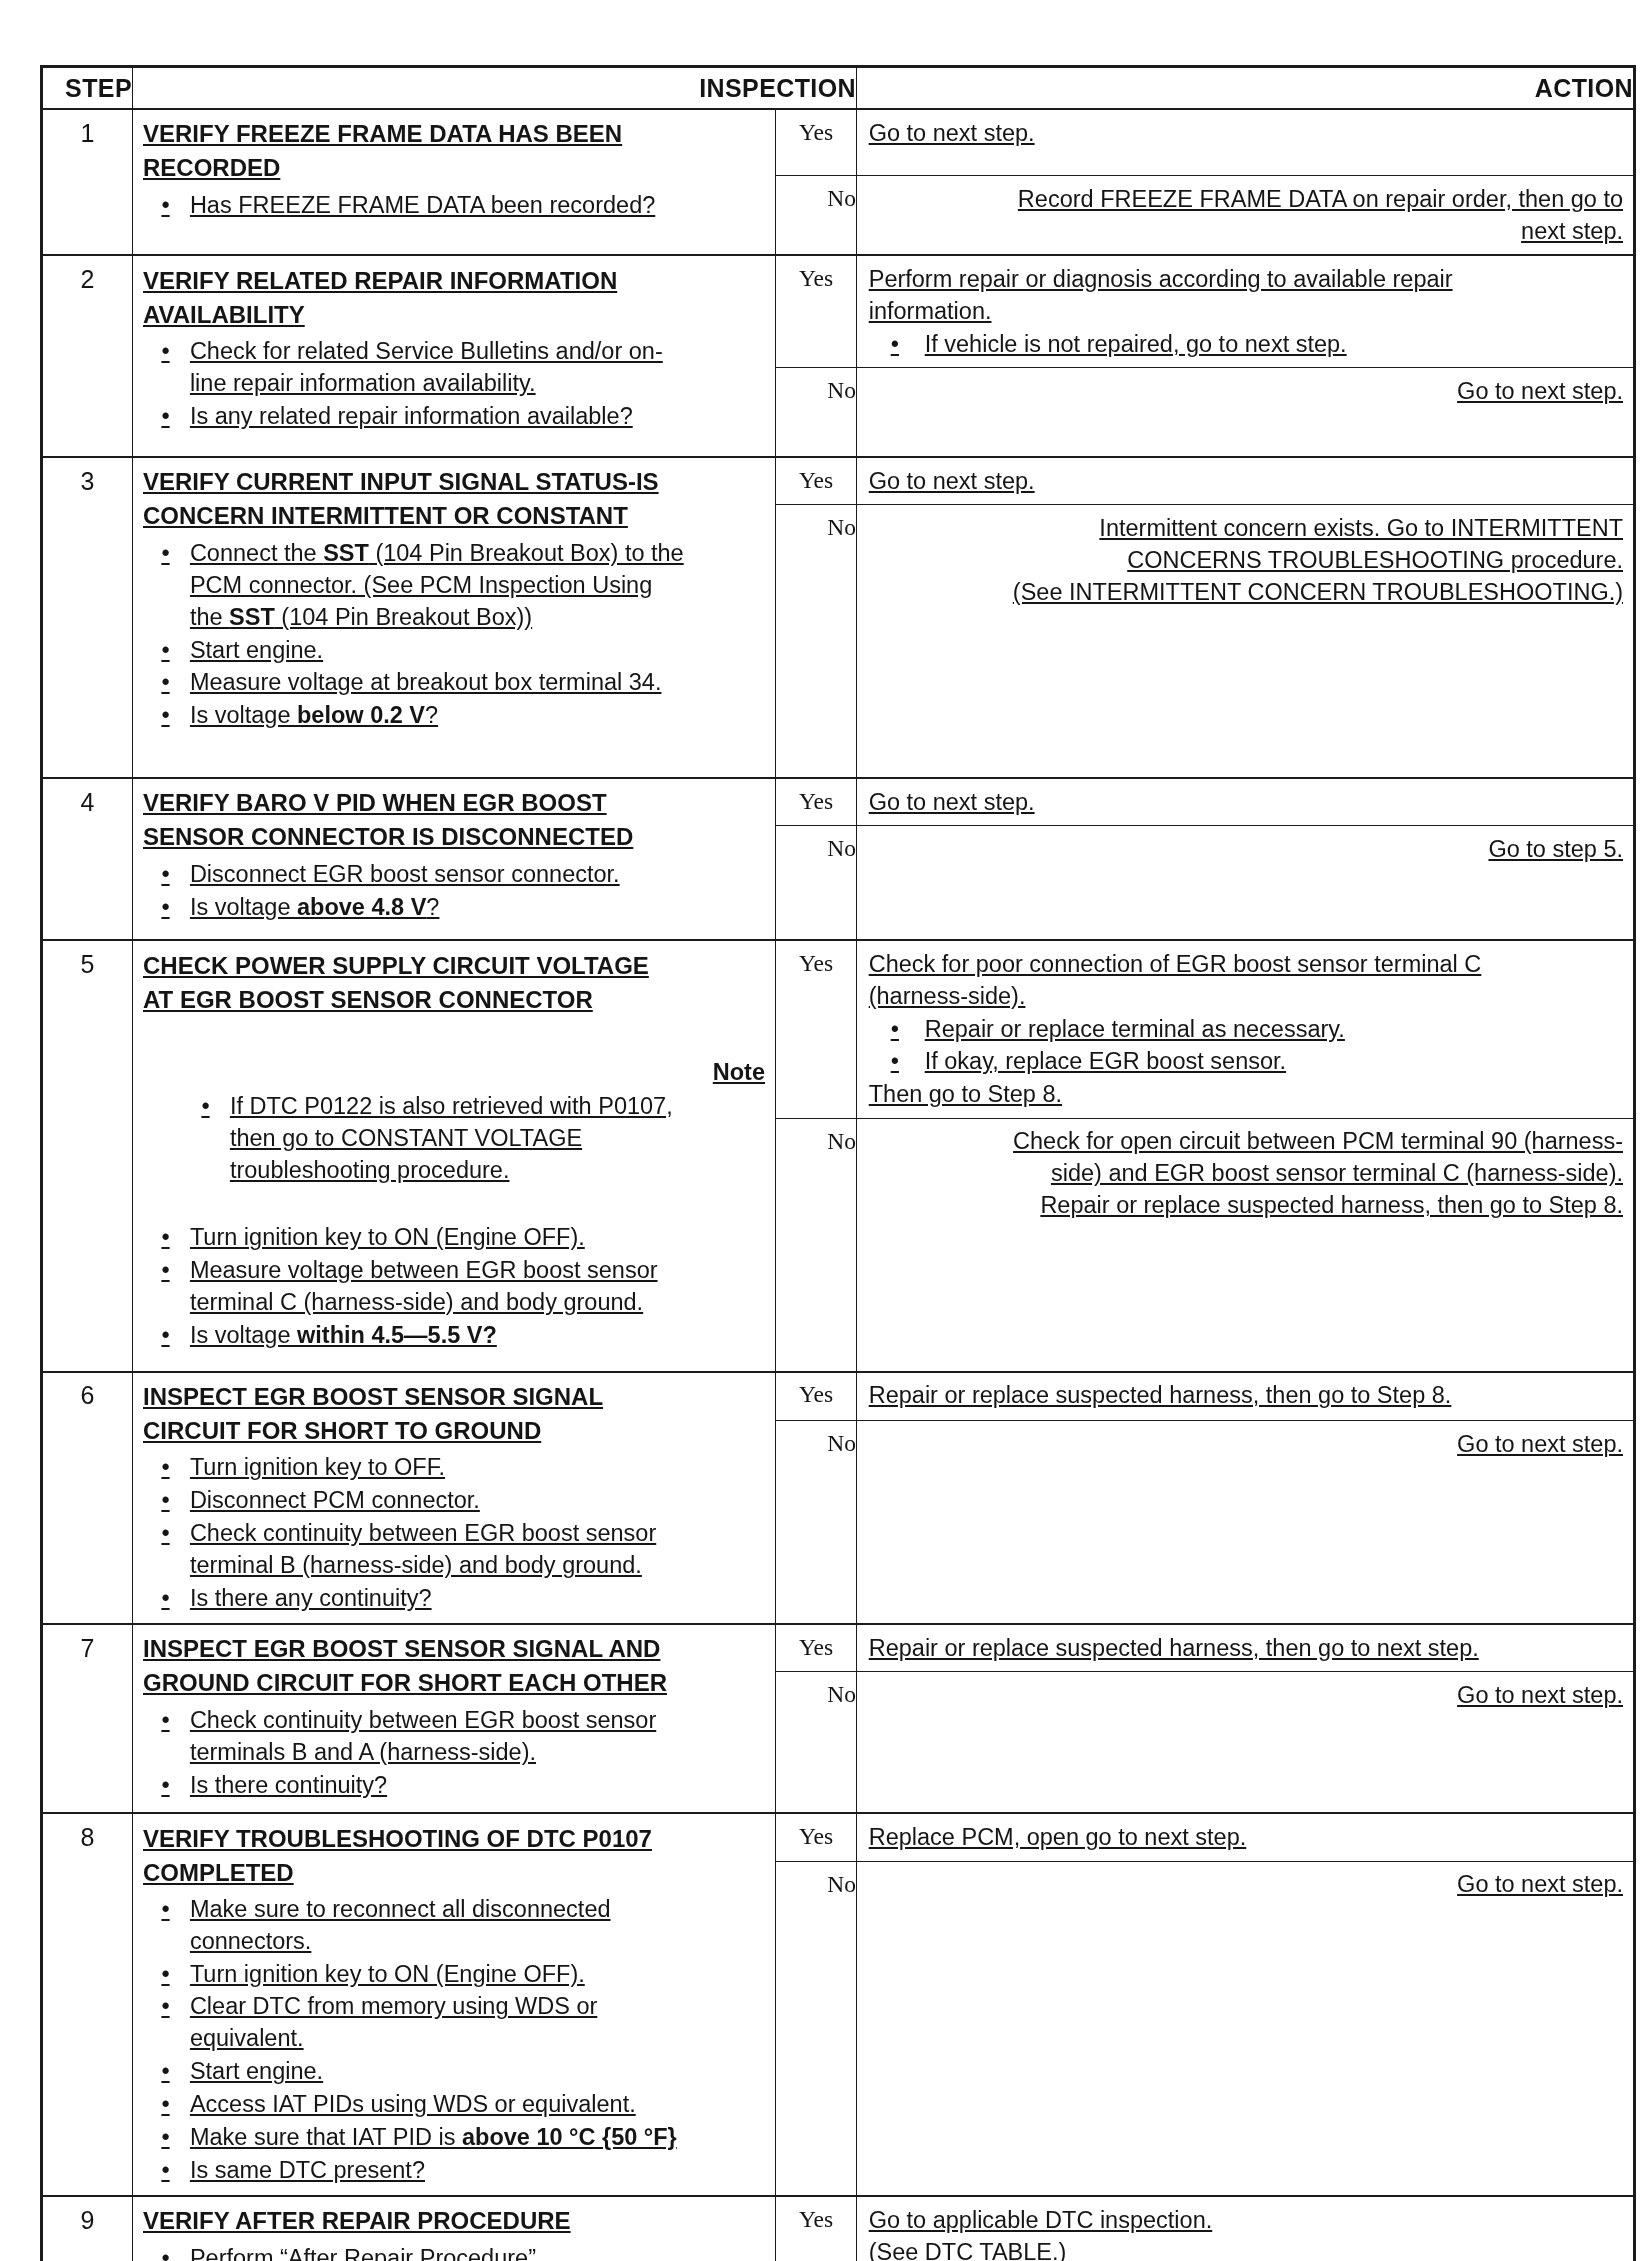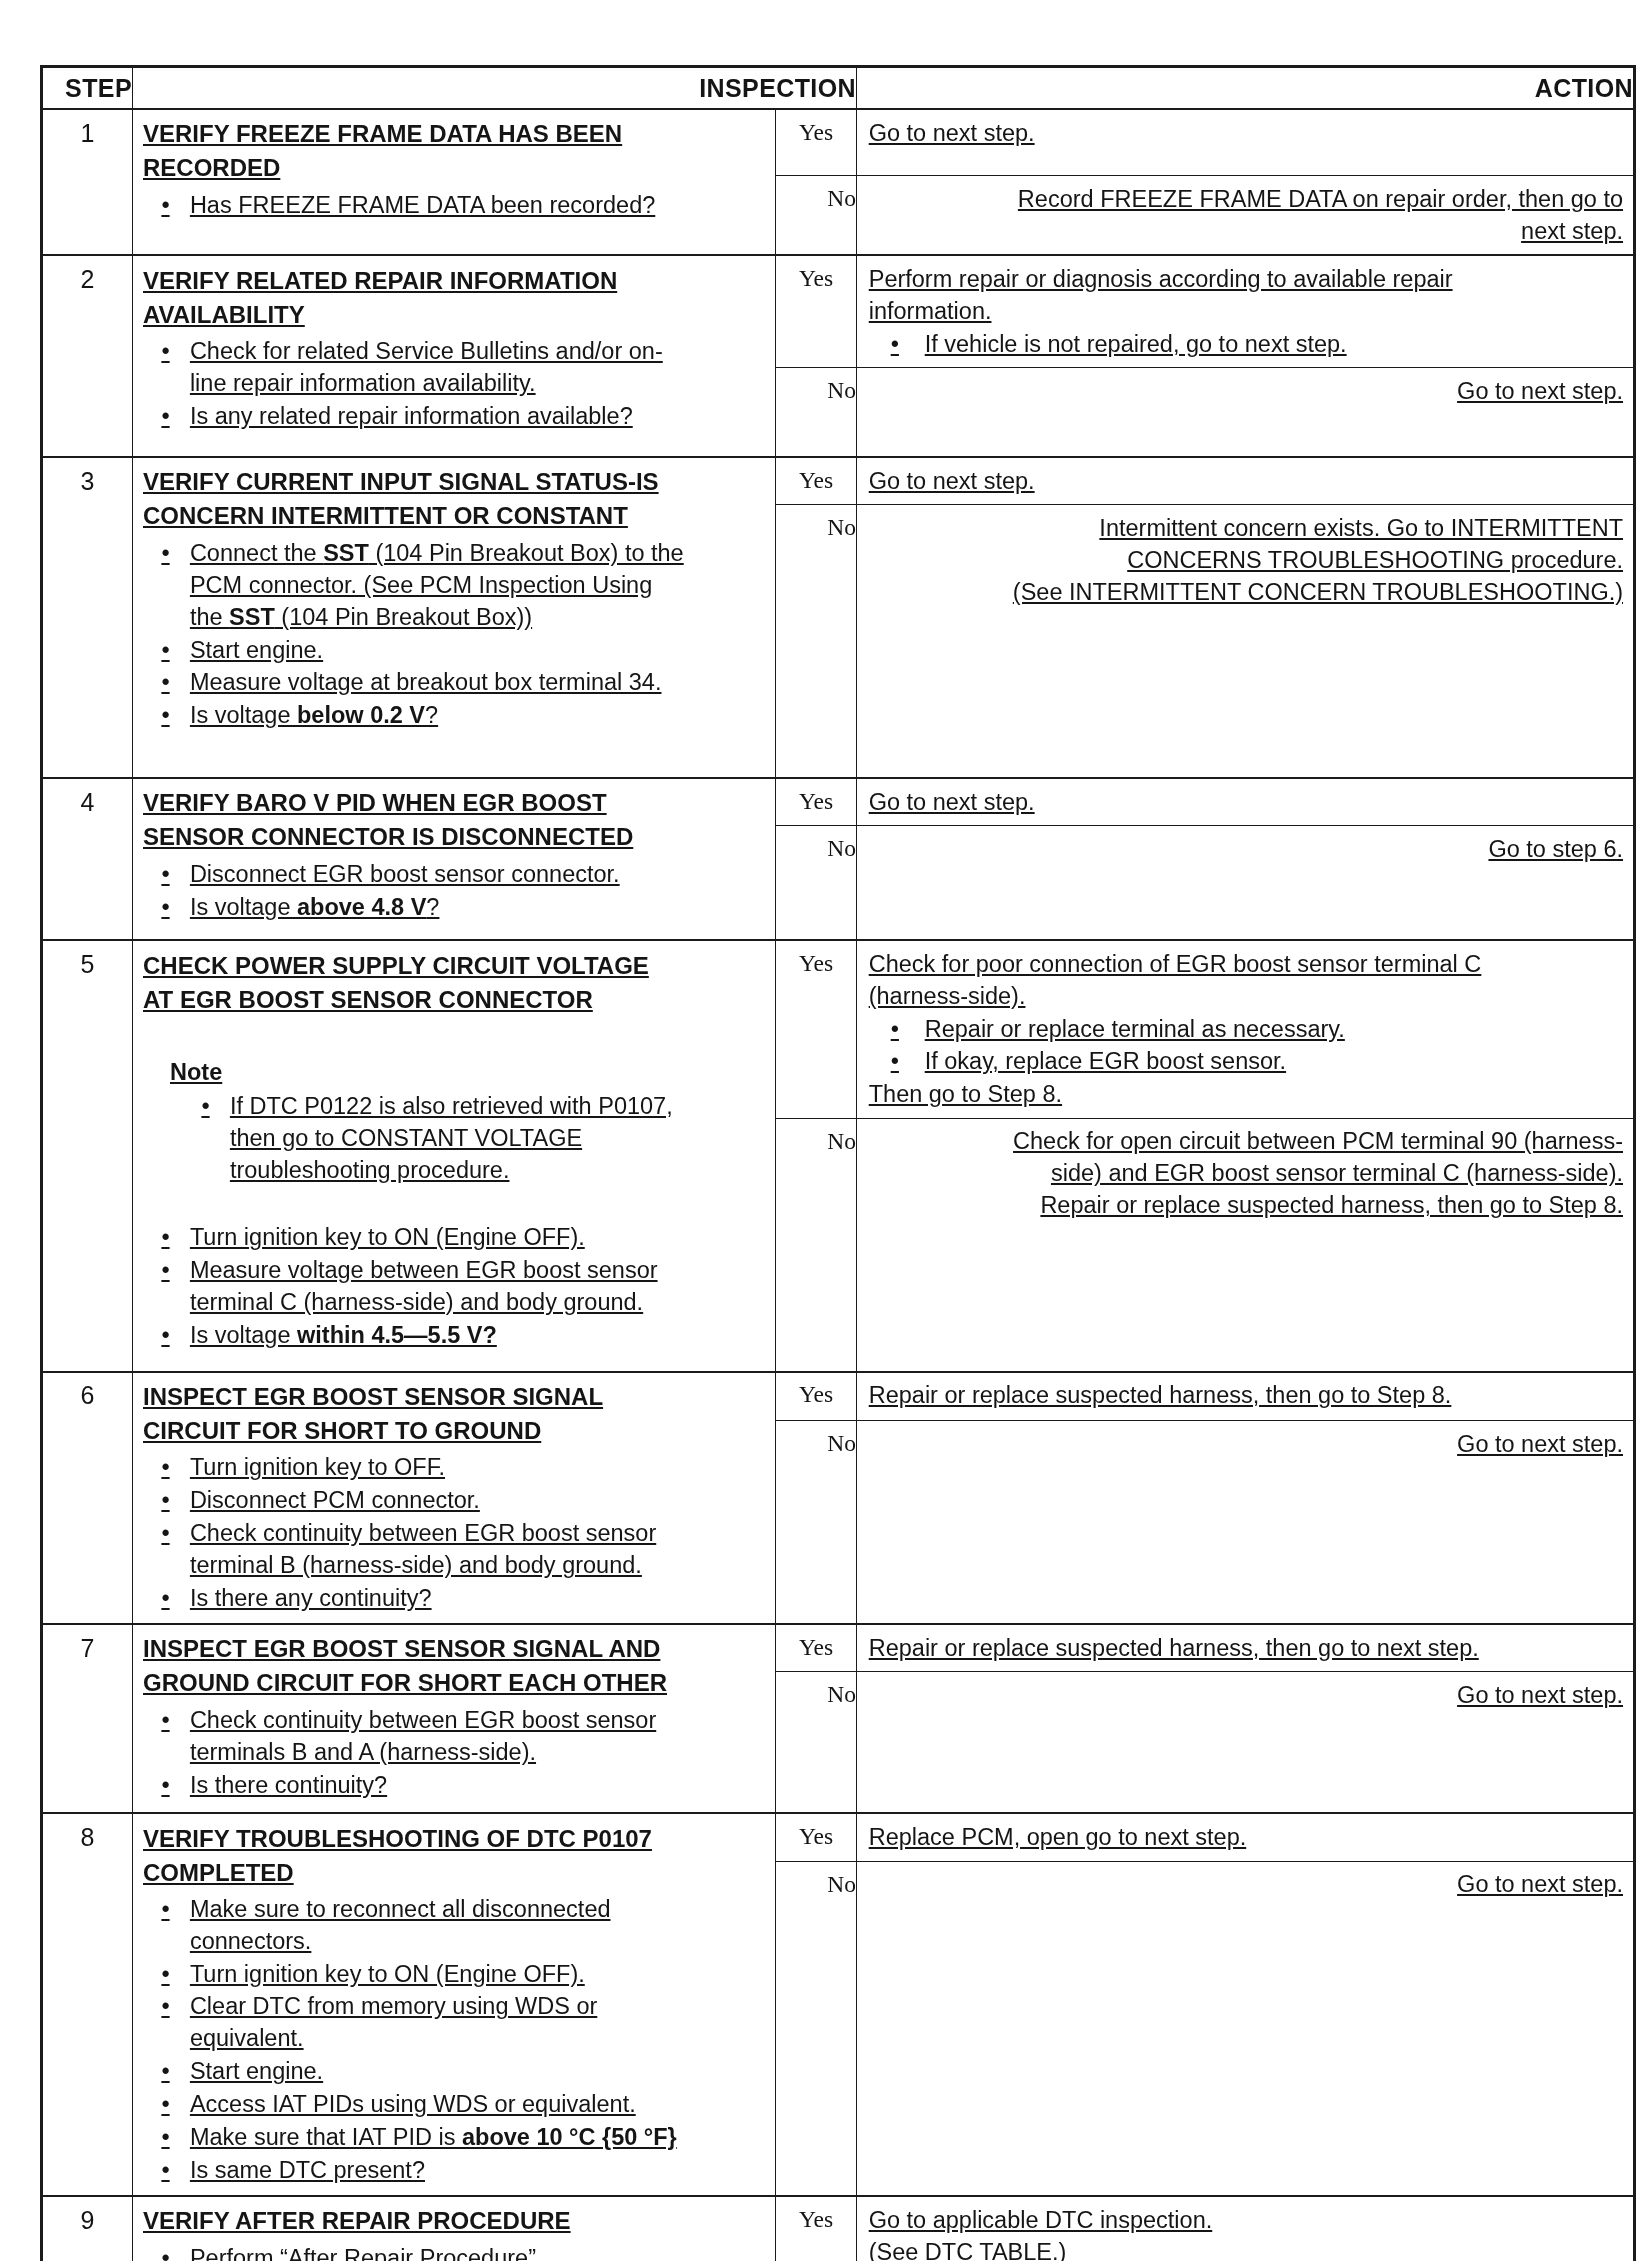--- a/index.html
+++ b/index.html
@@ -62,22 +62,23 @@
   }
   .bullet, .note-bullet{display:flex;}
   .bullet .dot, .note-bullet .dot{
     flex:0 0 28.5px;
     padding-left:18.4px;
     box-sizing:content-box;
   }
   .note-bullet{margin-left:40px;}
   .note-label{
     font-weight:bold;
-    margin-left:27px;
+    margin-left:52px;
     line-height:34px;
+    text-align:right;
   }
   .spacer{height:34px;}
   .tx,.line{white-space:pre-line;}
   .act-col .bullet{padding-left:22px;}
   .act-col .bullet .dot{flex:0 0 34px;padding-left:0;text-align:left;}
   strong{font-weight:bold;}
 </style>
 </head>
 <body>
 
@@ -202,21 +203,21 @@
             </div>
           </td>
           <td class="ans-col" style="height: 34px;">Yes</td>
           <td class="act-col">
             <div class="item text line">Go to next step.</div>
           </td>
         </tr>
         <tr class="row-no">
           <td class="ans-col" style="height: 107px;">No</td>
           <td class="act-col">
-            <div class="item text line">Go to step 6.</div>
+            <div class="item text line">Go to step 5.</div>
           </td>
         </tr>
         <tr class="row-yes">
           <td class="step-col" rowspan="2">5</td>
           <td class="insp-col" rowspan="2">
             <div class="item title line">CHECK POWER SUPPLY CIRCUIT VOLTAGE
 AT EGR BOOST SENSOR CONNECTOR</div>
             <div class="item spacer"></div>
             <div class="item note-label line">Note</div>
             <div class="item note-bullet">

